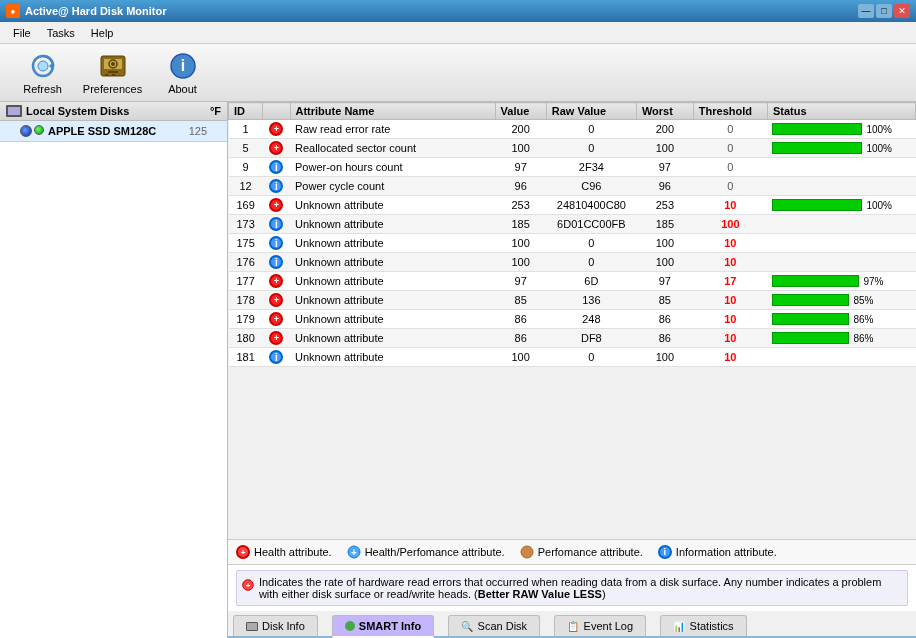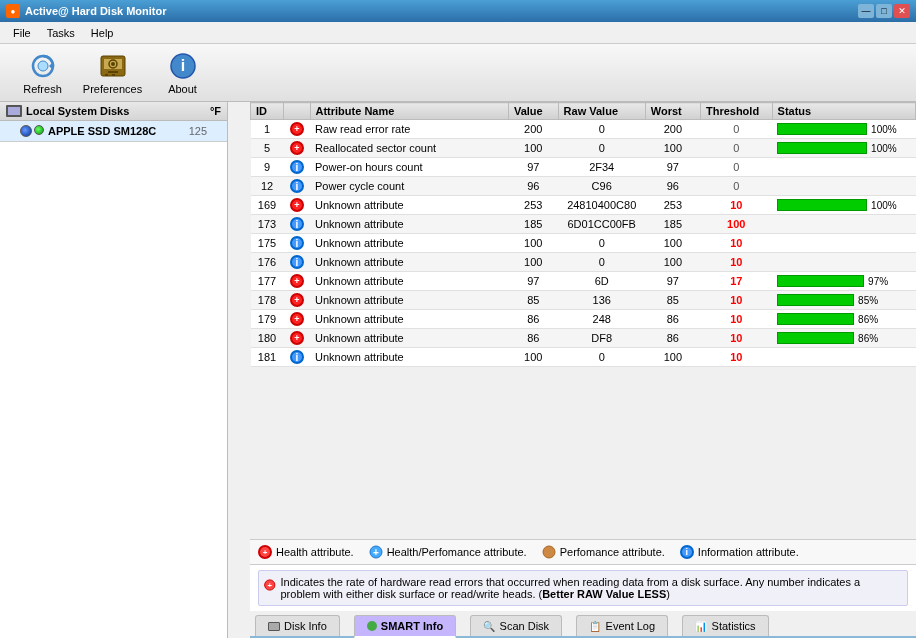--- a/index.html
+++ b/index.html
@@ -103,21 +103,20 @@
     .disk-circle.green { width: 10px; height: 10px; background: radial-gradient(circle at 40% 40%, #66ff66, #009900); }
     .disk-name { flex: 1; font-size: 11px; font-weight: bold; }
     .disk-num { font-size: 11px; color: #666; }
 
     
     #right-panel {
       flex: 1;
       display: flex;
       flex-direction: column;
       overflow: hidden;
-      padding-left: 22px;
     }
 
     
     #tabs {
       background: #f0f0f0;
       display: flex;
       align-items: flex-end;
       padding: 4px 5px 0;
       border-bottom: 2px solid #8cb8d8;
       gap: 14px;

